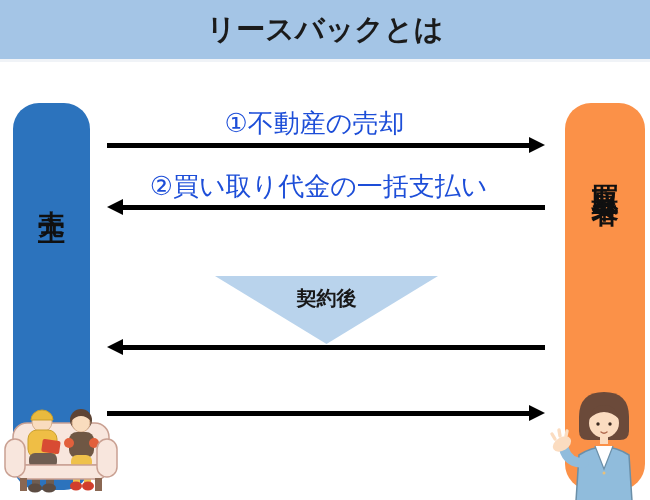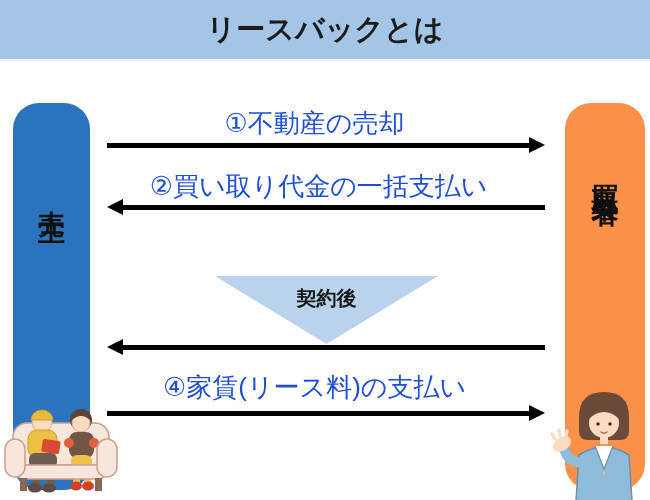--- a/index.html
+++ b/index.html
@@ -97,21 +97,20 @@
   </div>
 
   <div class="divider-triangle" style="background-color: rgb(185, 211, 236);">
     <span>契約後</span>
   </div>
 
   <div class="arrow arrow-left arrow-3">
     <div class="line"></div>
   </div>
 
-  <div class="step-label step-label-4">④家賃(リース料)の支払い</div>
   <div class="arrow arrow-right arrow-4">
     <div class="line"></div>
   </div>
 
   <div class="illus illus-couple">
     <svg width="116" height="104" viewBox="0 0 116 104">
 
       <rect x="10" y="30" width="96" height="42" rx="14" fill="#F8E6DD" stroke="#C9A092" stroke-width="1.5"></rect>
 
       <circle cx="39" cy="29" r="10" fill="#F9DCBE" stroke="#D8B090" stroke-width="1"></circle>

